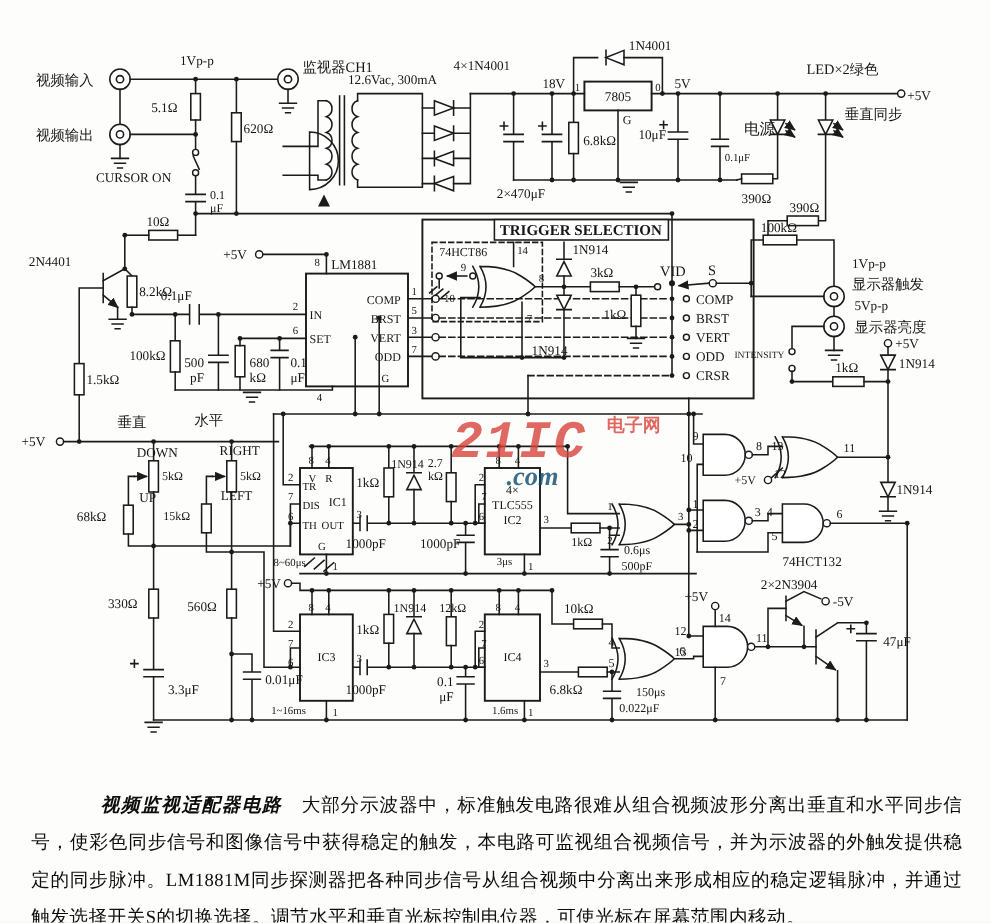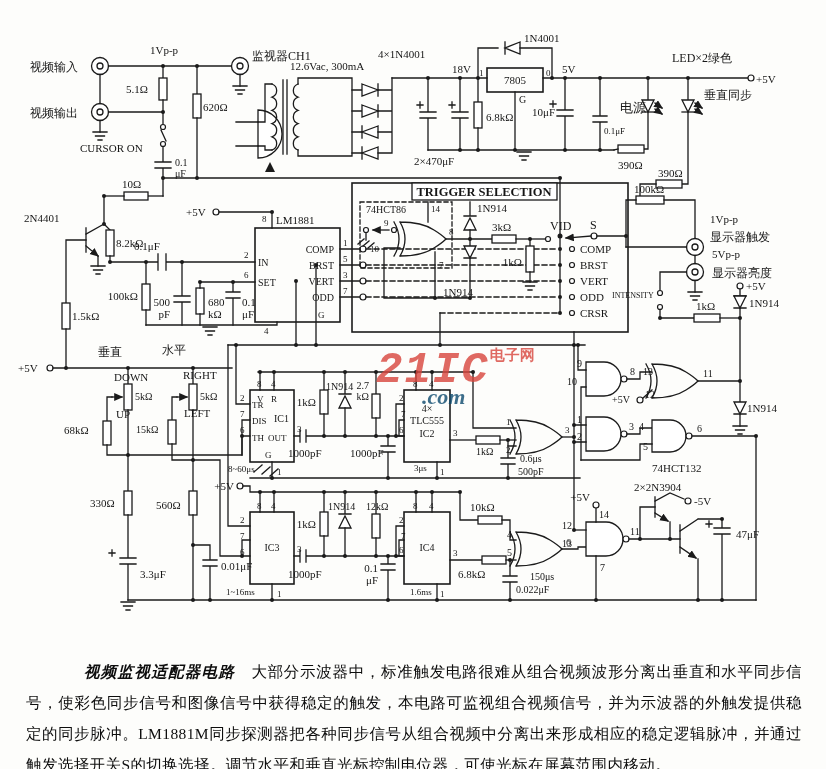--- a/index.html
+++ b/index.html
@@ -679,19 +679,19 @@
         <text x="599" y="518" font-size="10" fill="#161616">14</text>
         <text x="600" y="571" font-size="10" fill="#161616">7</text>
         <text x="590" y="501" font-size="11" text-anchor="end" fill="#161616">+5V</text>
         <text x="634" y="491" font-size="11" fill="#161616">2×2N3904</text>
         <text x="694" y="505" font-size="11" fill="#161616">-5V</text>
         <text x="736" y="538" font-size="11" fill="#161616">47μF</text>
       </g>
 </svg>
 
 <div class="wm">
-  <span class="big" style="color: rgb(216, 69, 60);">21IC</span><span class="cn" style="color: rgb(216, 69, 60);">电子网</span>
+  <span class="big" style="color: rgb(216, 69, 60);">21IC</span><span class="cn" style="color: rgb(216, 69, 60); margin-left: 16px;">电子网</span>
   <span class="com" style="color: #0c4a6e;">.com</span>
 </div>
 
 <p class="caption"><b>视频监视适配器电路</b><span>　大部分示波器中，标准触发电路很难从组合视频波形分离出垂直和水平同步信号，使彩色同步信号和图像信号中获得稳定的触发，本电路可监视组合视频信号，并为示波器的外触发提供稳定的同步脉冲。LM1881M同步探测器把各种同步信号从组合视频中分离出来形成相应的稳定逻辑脉冲，并通过触发选择开关S的切换选择。调节水平和垂直光标控制电位器，可使光标在屏幕范围内移动。</span></p>
 
 </div>
 
 </body></html>

